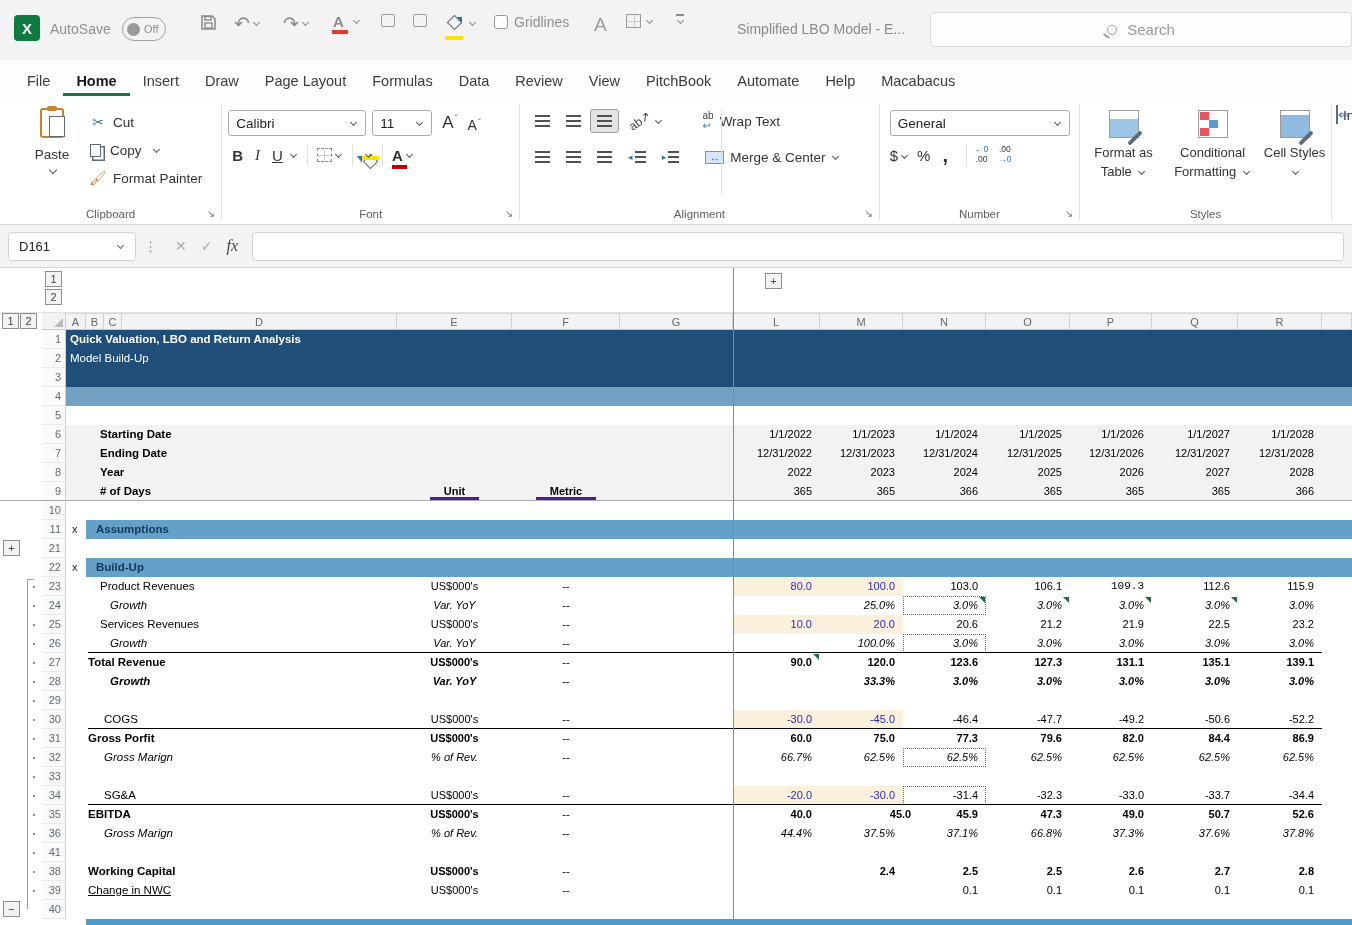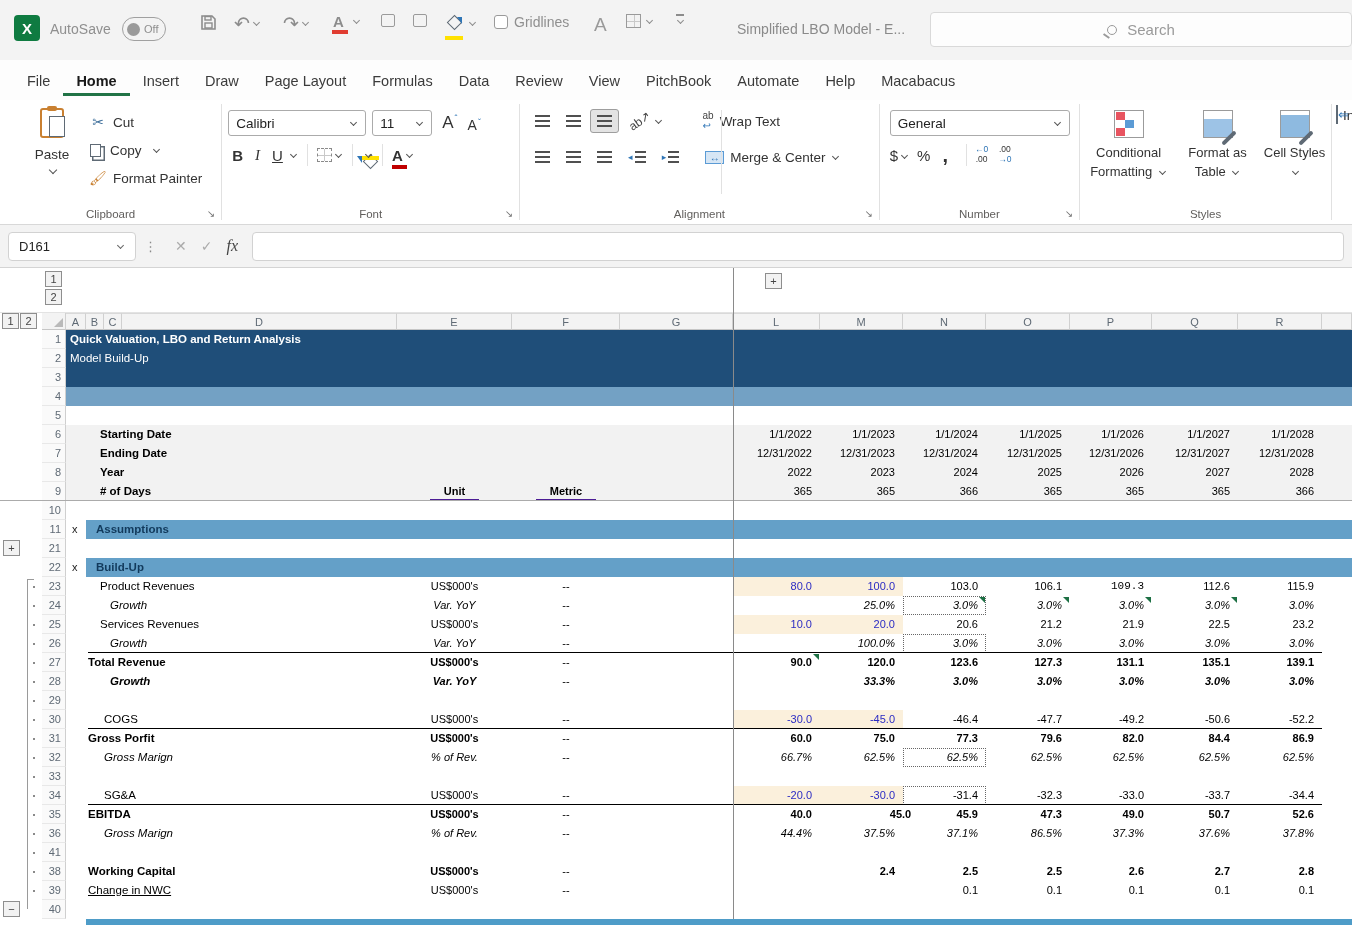--- a/index.html
+++ b/index.html
@@ -148,21 +148,21 @@
   .row.mid { background:#73a1c4; }
   .row.gray { background:#f2f2f2; }
   .secband { position:absolute; left:20px; right:0; top:0; bottom:0; background:#64a0c8; }
   .lbl { position:absolute; top:0; height:19px; line-height:19px; font-size:11.5px; color:#000; white-space:nowrap; }
   .lbl.wt { color:#fff; }
   .lbl.sec { color:#123a5c; font-weight:700; }
   .b { font-weight:700; } .i { font-style:italic; }
   .xmark { position:absolute; left:6px; top:0; height:19px; line-height:19px; font-size:11px; color:#222; }
   .unitc, .metc { position:absolute; top:0; height:19px; line-height:19px; font-size:11px; color:#000;
     text-align:center; }
-  .ulin { display:inline-block; border-bottom:1px solid #4c1d95; padding:0 14px; height:18px; }
+  .ulin { display:inline-block; border-bottom:3px solid #4c1d95; padding:0 14px; height:18px; }
   .cell { position:absolute; top:0; height:19px; line-height:19px; font-size:11px; color:#000;
     text-align:right; padding-right:8px; }
   .cell.inp { background:#fbf0dc; color:#2b2bc3; }
   .cell.dot { outline:1px dotted #666; outline-offset:-1px; }
   .flag { position:absolute; right:1px; top:1px; width:0; height:0;
     border-left:6px solid transparent; border-top:6px solid #1d7044; }
   .bline { position:absolute; left:22px; right:30px; bottom:0; height:1px; background:#000; }
   #freeze-v { position:absolute; left:733px; top:0; width:1px; height:657px; background:#8a8a8a; }
   #freeze-h { position:absolute; left:0; top:232px; width:1352px; height:1px; background:#ababab; }
   #band-bottom { position:absolute; left:86px; right:0; top:651px; height:6px; background:#4e9cc8; }
@@ -384,34 +384,34 @@
       <span class="dec-ic"><span class="bl">←0</span><br>.00</span>
       <span class="dec-ic">.00<br><span class="bl">→0</span></span>
     </div>
     <div class="rg-label">Number</div>
     <span class="launcher">↘</span>
   </div>
 
   <div class="rdiv"></div>
 
   <div class="rgroup" id="g-styles">
+    <div class="style-big" style="width:76px">
+      <span class="ft-grid">
+        <span class="fill"></span>
+          <span class="brush"></span>
+      </span>
+      <span class="cap"><span>Format as Table</span> <span class="cv sm" style="color:#555"></span></span>
+    </div>
     <div class="style-big">
       <span class="cf-grid">
         <span class="c" style="left:1px; top:1px; background:#e85460"></span>
         <span class="c" style="left:10px; top:9px; background:#5b9bd5"></span>
         <span class="c" style="left:1px; top:17px; background:#e85460"></span>
       </span>
       <span class="cap"><span>Conditional Formatting</span> <span class="cv sm" style="color:#555"></span></span>
-    </div>
-    <div class="style-big" style="width:76px">
-      <span class="ft-grid">
-        <span class="fill"></span>
-          <span class="brush"></span>
-      </span>
-      <span class="cap"><span>Format as Table</span> <span class="cv sm" style="color:#555"></span></span>
     </div>
     <div class="style-big" style="width:62px">
       <span class="ft-grid">
         <span class="fill" style="height:22px; background:#8ebae0"></span>
           <span class="brush"></span>
       </span>
       <span class="cap"><span>Cell Styles</span> <span class="cv sm" style="color:#555"></span></span>
     </div>
     <div class="rg-label">Styles</div>
   </div>
@@ -698,21 +698,21 @@
         <div class="cell b" style="left: 1086px; width: 86px;">50.7</div>
         <div class="cell b" style="left: 1172px; width: 84px;">52.6</div>
       </div>
       <div class="row">
         <span class="lbl i" style="left: 38px;">Gross Marign</span>
         <span class="unitc i" style="left: 331px; width: 115px;">% of Rev.</span>
         <span class="metc" style="left: 446px; width: 108px;">--</span>
         <div class="cell i" style="left: 667px; width: 87px;">44.4%</div>
         <div class="cell i" style="left: 754px; width: 83px;">37.5%</div>
         <div class="cell i" style="left: 837px; width: 83px;">37.1%</div>
-        <div class="cell i" style="left: 920px; width: 84px;">86.5%</div>
+        <div class="cell i" style="left: 920px; width: 84px;">66.8%</div>
         <div class="cell i" style="left: 1004px; width: 82px;">37.3%</div>
         <div class="cell i" style="left: 1086px; width: 86px;">37.6%</div>
         <div class="cell i" style="left: 1172px; width: 84px;">37.8%</div>
       </div>
       <div class="row"></div>
       <div class="row">
         <span class="lbl b" style="left: 22px;">Working Capital</span>
         <span class="unitc b" style="left: 331px; width: 115px;">US$000's</span>
         <span class="metc" style="left: 446px; width: 108px;">--</span>
         <div class="cell b" style="left: 754px; width: 83px;">2.4</div>

